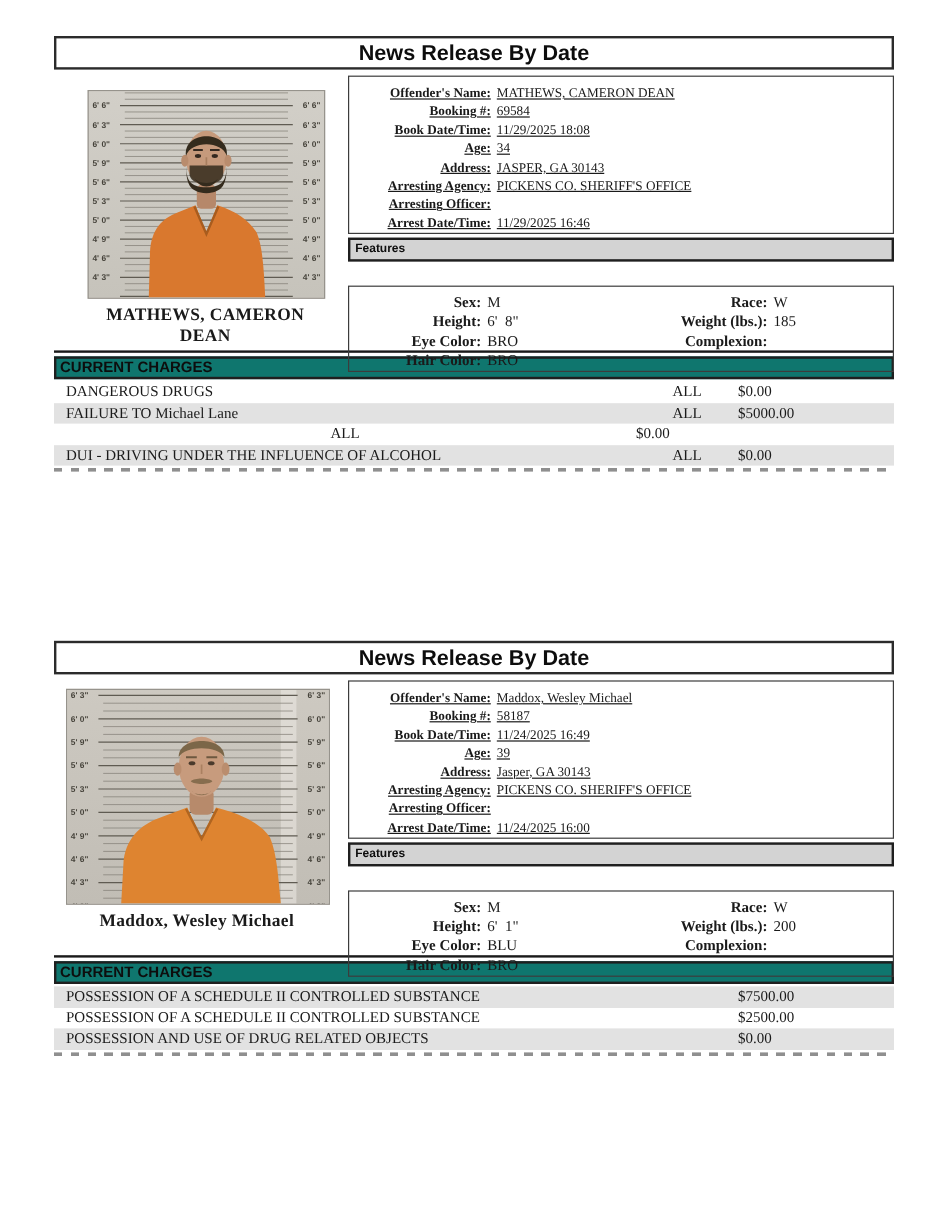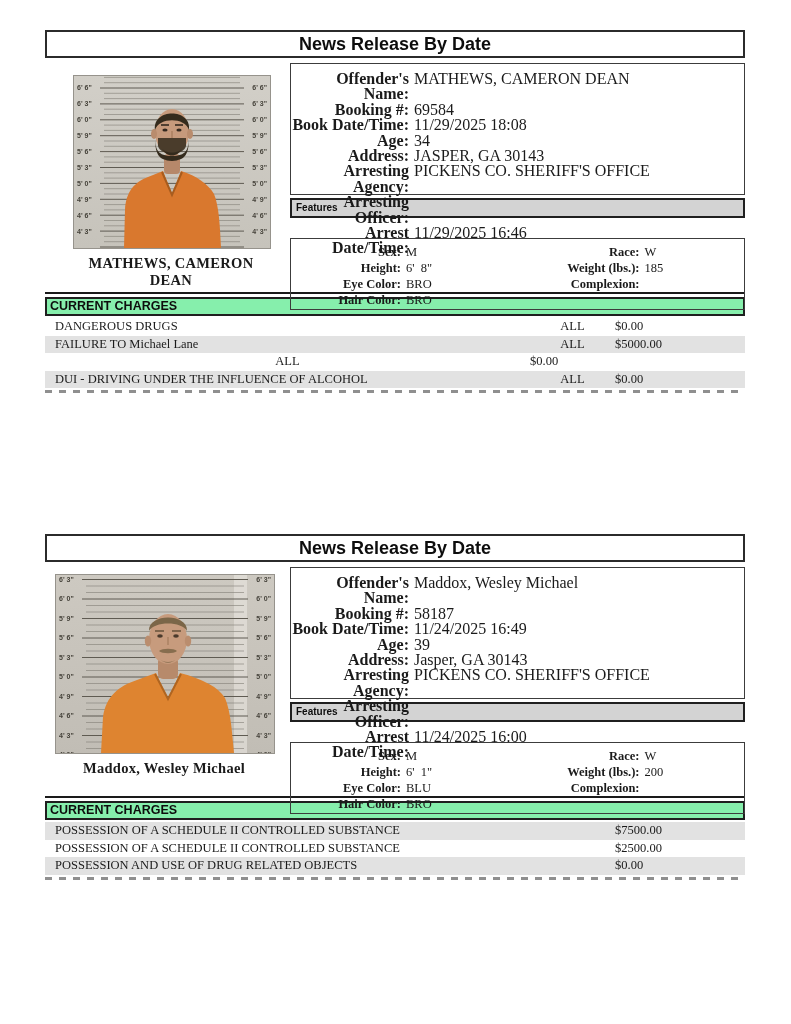--- a/index.html
+++ b/index.html
@@ -17,37 +17,37 @@
   .photo-col{width:245px;flex:0 0 245px;}
   .mug{display:block;border:1px solid #96938c;background:#d0ccc5;}
   .record[data-record="0"] .mug{width:196px;height:172px;margin:12px 0 0 28px;}
   .record[data-record="1"] .mug{width:218px;height:178px;margin:7px 0 0 10px;}
   .caption{font-weight:bold;font-size:14.5px;text-align:center;margin-top:6px;letter-spacing:.3px;}
   .record[data-record="0"] .caption{width:196px;margin-left:28px;}
   .record[data-record="1"] .caption{width:218px;margin-left:10px;}
 
   .details-col{flex:1;min-width:0;}
   .info-box{box-sizing:border-box;height:132px;border:1px solid #3c3c3c;padding-top:7px;}
-  .i-row{display:flex;line-height:15.4px;font-size:16px;}
+  .i-row{display:flex;line-height:15.4px;font-size:11px;text-decoration:underline;}
   .i-label{width:118px;text-align:right;font-weight:bold;flex:0 0 118px;}
   .i-value{margin-left:5px;white-space:pre;}
 
   .sec-bar{box-sizing:border-box;margin-top:3px;height:20px;border:2px solid #1f1f1f;
            background:#d3d3d3;font-family:"Liberation Sans", sans-serif;font-weight:bold;
            font-size:10px;line-height:15px;padding-left:4px;color:#0d0d0d;}
   .features-box{box-sizing:border-box;margin-top:20px;height:72px;border:1px solid #3c3c3c;
                 padding-top:5px;display:flex;}
   .f-col{flex:0 0 50%;}
   .f-row{display:flex;line-height:16px;font-size:12.5px;}
   .f-col[data-fcol="left"] .i-label{width:110px;flex:0 0 110px;}
   .f-col[data-fcol="right"] .i-label{width:122px;flex:0 0 122px;}
 
   .full-line{border-top:2px solid #1a1a1a;}
   .charges-bar{box-sizing:border-box;margin-top:3px;height:19px;border:2px solid #1f1f1f;
-               background:#86efac;font-family:"Liberation Sans", sans-serif;font-weight:bold;
+               background:#0f766e;font-family:"Liberation Sans", sans-serif;font-weight:bold;
                font-size:12.5px;line-height:14px;padding-left:3px;color:#0d0d0d;}
   .charges-rows{margin-top:2px;}
   .c-row{display:grid;grid-template-columns:1fr 85px 130px;height:17.5px;line-height:17.5px;
          font-size:12.5px;}
   .c-row.shaded{background:#e2e2e2;}
   .c-charge{padding-left:10px;overflow:hidden;white-space:nowrap;}
   .c-disp{text-align:center;}
   .c-bail{text-align:left;}
   .dashed{margin-top:2px;height:3px;
           background-image:repeating-linear-gradient(90deg,#8f8f8f 0 7px,transparent 7px 14px);}

